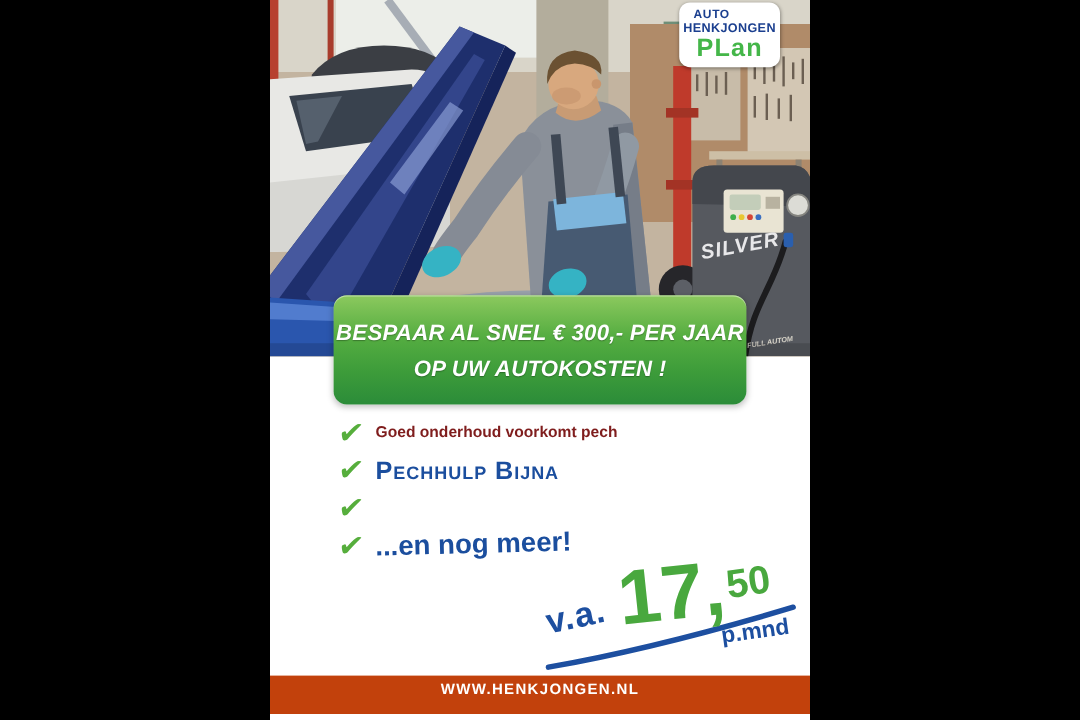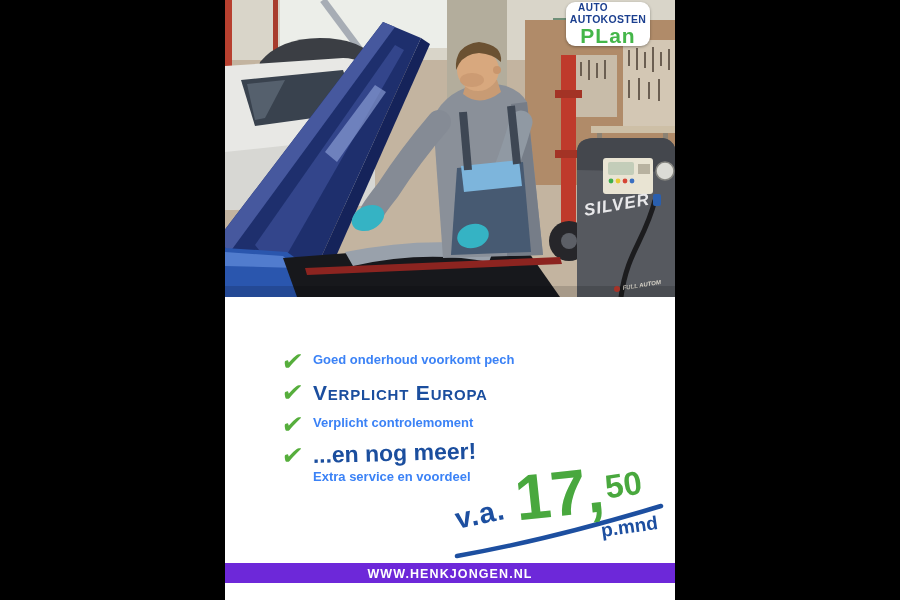--- a/index.html
+++ b/index.html
@@ -11,21 +11,21 @@
   .flyer{
     position:relative;width:450px;height:600px;margin:0 auto;background:#fff;
   }
   
   .photo{
     position:absolute;top:0;left:0;width:450px;height:297px;overflow:hidden;background:#c3b4a0;
   }
   .photo svg{display:block;}
   
   .logo-card{
-    position:absolute;top:2px;left:341px;width:84px;height:44px;background:#fff;
+    position:absolute;top:2px;left:341px;width:84px;height:54px;background:#fff;
     border-radius:9px;box-shadow:0 1px 3px rgba(0,0,0,.35);
     display:flex;flex-direction:column;align-items:center;justify-content:center;line-height:1.05;
     padding-top:2px;box-sizing:border-box;
   }
   .logo-line1{font-size:10px;font-weight:bold;color:#1b3f8f;letter-spacing:.5px;align-self:flex-start;margin-left:12px;}
   .logo-line2{font-size:10.5px;font-weight:bold;color:#1b3f8f;letter-spacing:.3px;}
   .logo-line3{font-size:21px;font-weight:bold;color:#44b649;letter-spacing:1px;margin-top:0;}
   
   .banner{
     position:absolute;top:246px;left:53px;width:344px;height:91px;border-radius:11px;
@@ -46,21 +46,21 @@
   }
   .check-text{flex:1;}
   .check-title{
     color:#1b4e9e;font-size:21px;font-weight:bold;font-variant:small-caps;
     letter-spacing:.8px;line-height:23px;
   }
   .check-title.script{
     font-variant:normal;font-size:23px;letter-spacing:0;transform:rotate(-1.5deg);
     transform-origin:left bottom;display:inline-block;
   }
-  .check-sub{color:#3b82f6;font-size:13px;font-weight:bold;line-height:17px;margin-top:1px;}
+  .check-sub{color:#7f1d1d;font-size:13px;font-weight:bold;line-height:17px;margin-top:1px;}
   
   .price{position:absolute;top:474px;left:228px;width:220px;height:95px;}
   .price svg{position:absolute;left:0;top:0;}
   .price-prefix{
     position:absolute;left:2px;top:24px;color:#1d4fa0;font-size:29px;font-weight:bold;
     transform:rotate(-12deg);letter-spacing:1px;
   }
   .price-amount{
     position:absolute;left:62px;top:-12px;color:#49a83e;font-size:64px;font-weight:bold;
     transform:rotate(-6deg);line-height:1;
@@ -68,21 +68,21 @@
   .price-cents{
     position:absolute;left:152px;top:-6px;color:#49a83e;font-size:33px;font-weight:bold;
     transform:rotate(-8deg);line-height:1;
   }
   .price-unit{
     position:absolute;left:148px;top:42px;color:#1d4fa0;font-size:19px;font-weight:bold;
     transform:rotate(-8deg);
   }
   
   .footer-bar{
-    position:absolute;top:563px;left:0;width:450px;height:20px;background:#6d28d9;
+    position:absolute;top:563px;left:0;width:450px;height:32px;background:#c2410c;
     text-align:center;
   }
   .footer-url{
     color:#fff;font-size:12.5px;font-weight:bold;letter-spacing:1.1px;line-height:22px;
   }
 </style>
 </head>
 <body>
 
 <div class="flyer">
@@ -199,54 +199,56 @@
         <circle cx="272" cy="70" r="4" fill="#c9966d"></circle>
         <ellipse cx="143" cy="218" rx="17" ry="12" fill="#35b3c4" transform="rotate(-25 143 218)"></ellipse>
         <ellipse cx="248" cy="236" rx="16" ry="12" fill="#35b3c4" transform="rotate(-15 248 236)"></ellipse>
       </g>
 
       <rect y="286" width="450" height="11" fill="#000" opacity=".14"></rect>
     </svg>
 
     <div class="logo-card">
       <div class="logo-line1">AUTO</div>
-      <div class="logo-line2">AUTOKOSTEN</div>
+      <div class="logo-line2">HENKJONGEN</div>
       <div class="logo-line3">PLan</div>
     </div>
   </div>
 
+  <div class="banner">
+    <div class="banner-line">BESPAAR AL SNEL € 300,- PER JAAR</div>
+    <div class="banner-line">OP UW AUTOKOSTEN !</div>
+  </div>
 
   <div class="checklist">
 
     <div class="check-item">
       <div class="check-icon">✔</div>
       <div class="check-text">
         <div class="check-sub">Goed onderhoud voorkomt pech</div>
       </div>
     </div>
 
     <div class="check-item">
       <div class="check-icon">✔</div>
       <div class="check-text">
-        <div class="check-title">Verplicht Europa</div>
-      </div>
-    </div>
-
-    <div class="check-item">
-      <div class="check-icon">✔</div>
-      <div class="check-text">
-        <div class="check-sub">Verplicht controlemoment</div>
+        <div class="check-title">Pechhulp Bijna</div>
+      </div>
+    </div>
+
+    <div class="check-item">
+      <div class="check-icon">✔</div>
+      <div class="check-text">
       </div>
     </div>
 
     <div class="check-item">
       <div class="check-icon">✔</div>
       <div class="check-text">
         <div class="check-title script">...en nog meer!</div>
-        <div class="check-sub">Extra service en voordeel</div>
       </div>
     </div>
 
   </div>
 
   <div class="price">
     <svg width="220" height="95" viewBox="0 0 220 95">
       <path d="M4,82 Q95,66 208,32" stroke="#1d4fa0" stroke-width="4.5" fill="none" stroke-linecap="round"></path>
     </svg>
     <span class="price-prefix">v.a.</span>

